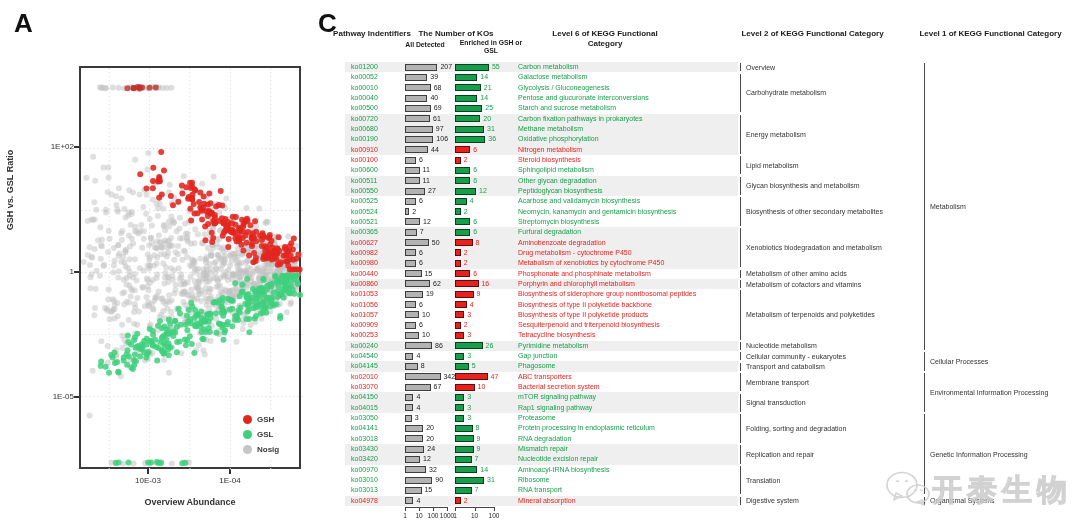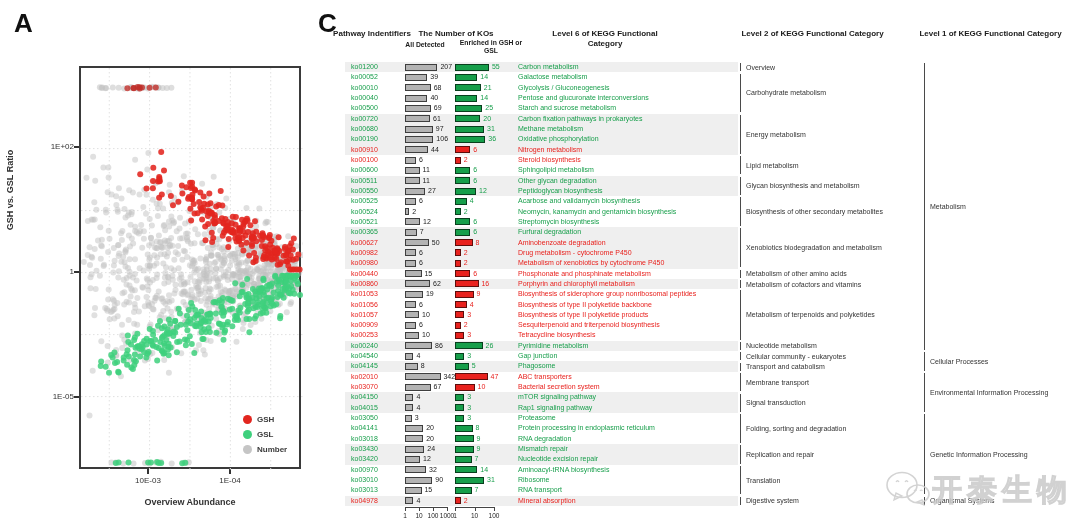--- a/index.html
+++ b/index.html
@@ -1539,21 +1539,21 @@
       <span class="leg-label">GSH</span>
     </div>
 
     <div class="leg-row">
       <span class="leg-dot" style="background: rgb(62, 208, 125);"></span>
       <span class="leg-label">GSL</span>
     </div>
 
     <div class="leg-row">
       <span class="leg-dot" style="background: rgb(197, 197, 197);"></span>
-      <span class="leg-label">Number</span>
+      <span class="leg-label">Nosig</span>
     </div>
   </div>
 
   <div class="panel-letter" style="left:318px; top:8px;">C</div>
 
   <div class="c-head" style="left:326px; top:29px; width:92px;">Pathway Indentifiers</div>
   <div class="c-head" style="left:392px; top:29px; width:128px;">The Number of KOs</div>
   <div class="c-subhead" style="left:394px; top:41px; width:62px;">All Detected</div>
   <div class="c-subhead" style="left:453px; top:39px; width:76px;">Enriched in GSH or GSL</div>
   <div class="c-head" style="left:535px; top:29px; width:140px;">Level 6 of KEGG Functional Category</div>

